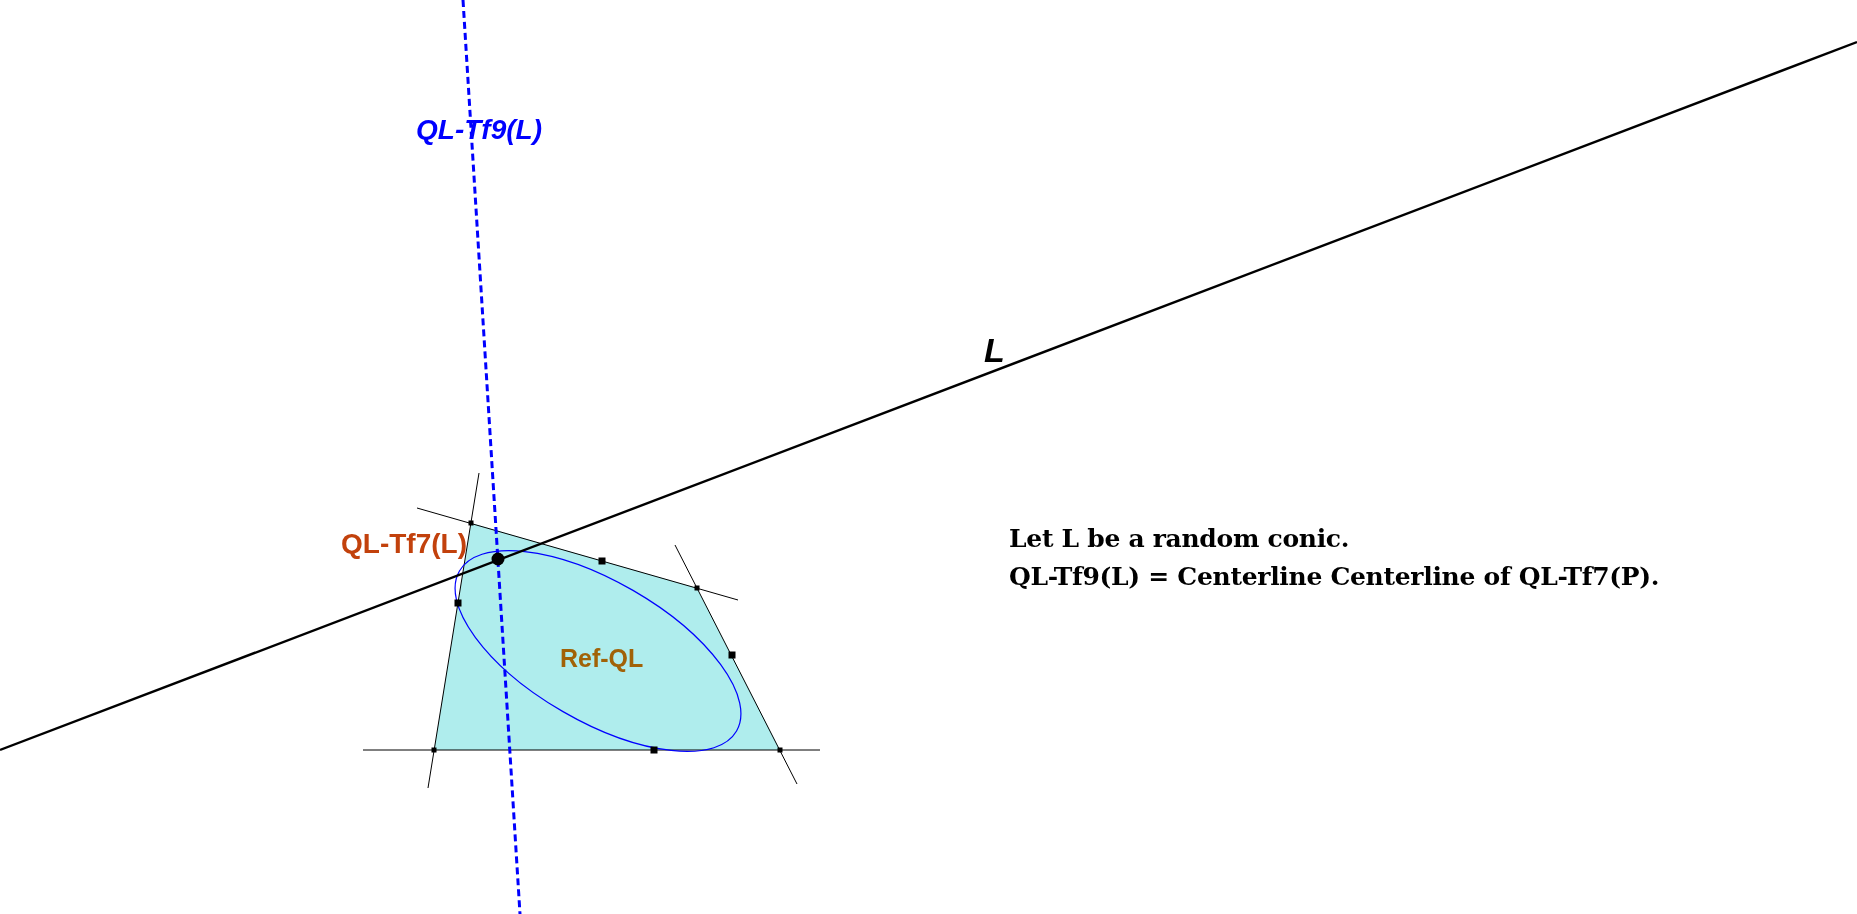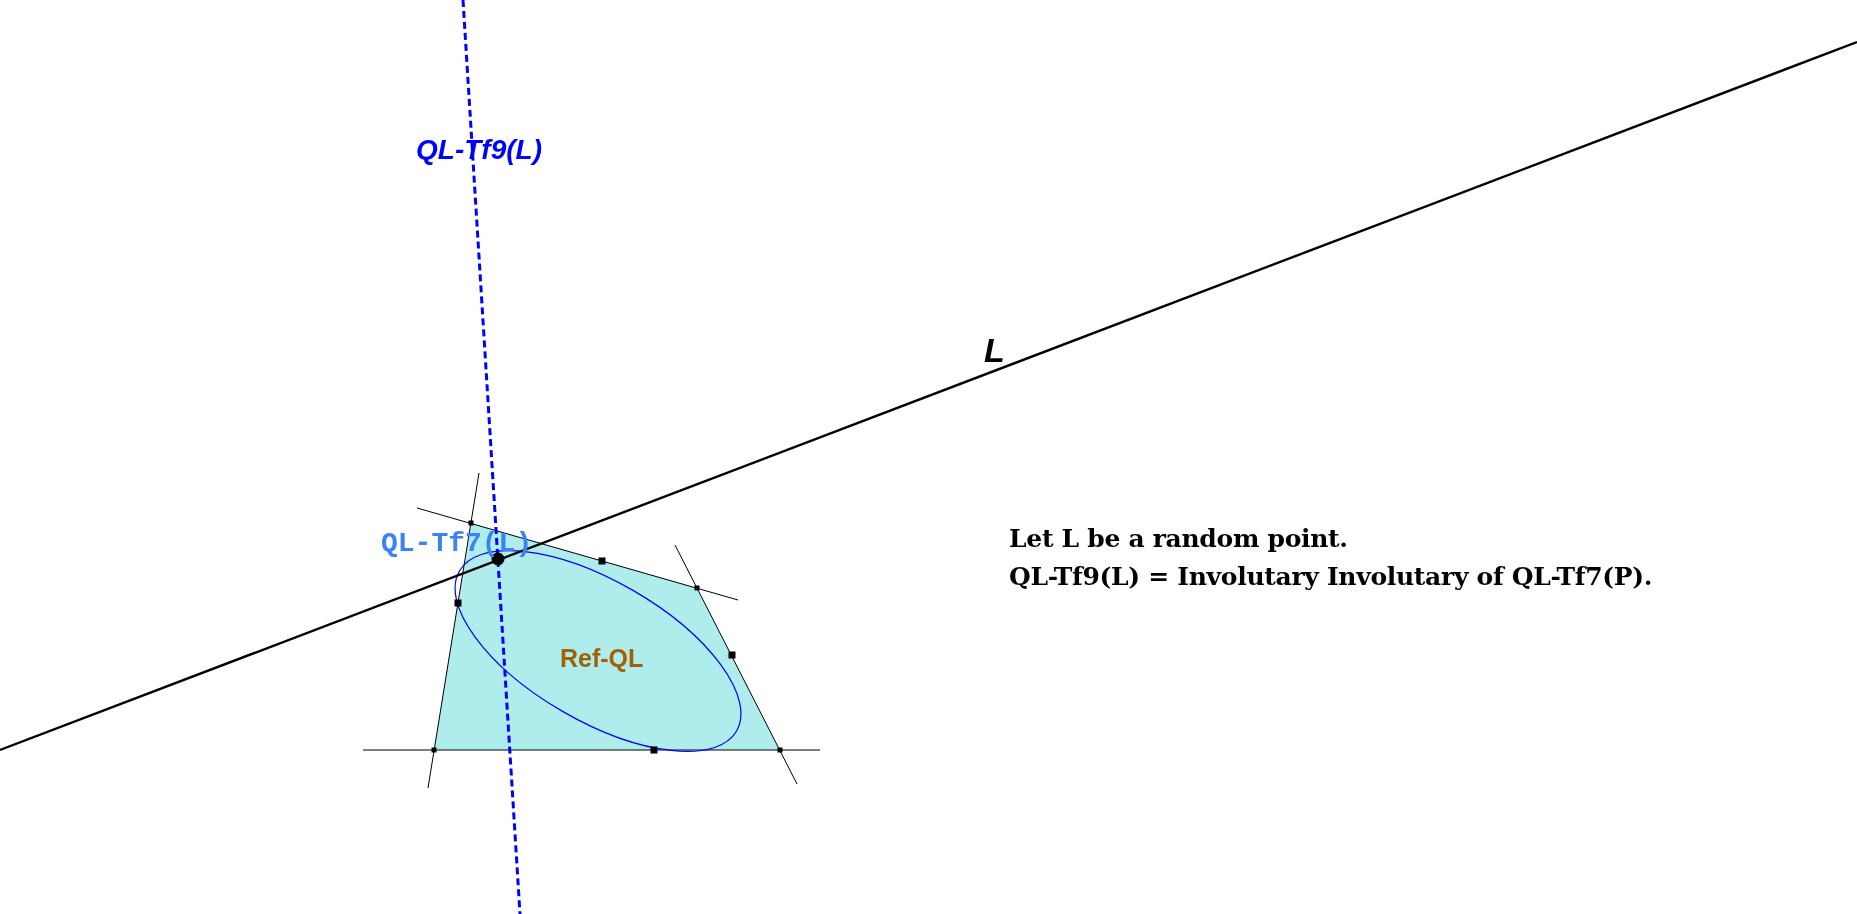--- a/index.html
+++ b/index.html
@@ -24,39 +24,37 @@
       line-height: 1;
     }
     .lbl-tf9 {
       font-family: "Liberation Sans", sans-serif;
       font-weight: bold;
       font-style: italic;
       font-size: 28px;
       color: #0000ff;
       left: 416px;
       top: 116px;
-      margin-top: 20px;
     }
     .lbl-L {
       font-family: "Liberation Sans", sans-serif;
       font-weight: bold;
       font-style: italic;
       font-size: 34px;
       color: #000000;
       left: 984px;
       top: 333px;
     }
     .lbl-tf7 {
-      font-family: Liberation Mono, monospace;
+      font-family: Liberation Sans, sans-serif;
       font-weight: bold;
       font-size: 28px;
-      color: #3b82f6;
+      color: #c2410c;
       left: 341px;
       top: 530px;
-      margin-left: 40px;
     }
     .lbl-refql {
       font-family: "Liberation Sans", sans-serif;
       font-weight: bold;
       font-size: 25px;
       color: #a16207;
       left: 560px;
       top: 646px;
     }
     .desc {
@@ -111,15 +109,15 @@
 
   <circle id="tangent-point" fill="#000000" cx="498" cy="559" r="6.5"></circle>
 </svg>
 
 <div class="lbl lbl-tf9">QL-Tf9(L)</div>
 <div class="lbl lbl-L">L</div>
 <div class="lbl lbl-tf7">QL-Tf7(L)</div>
 <div class="lbl lbl-refql">Ref-QL</div>
 
 <div class="desc">
-  <div class="desc-line">Let L be a random point.</div>
-  <div class="desc-line">QL-Tf9(L) = Involutary Involutary of QL-Tf7(P).</div>
+  <div class="desc-line">Let L be a random conic.</div>
+  <div class="desc-line">QL-Tf9(L) = Centerline Centerline of QL-Tf7(P).</div>
 </div>
 
 </body></html>

